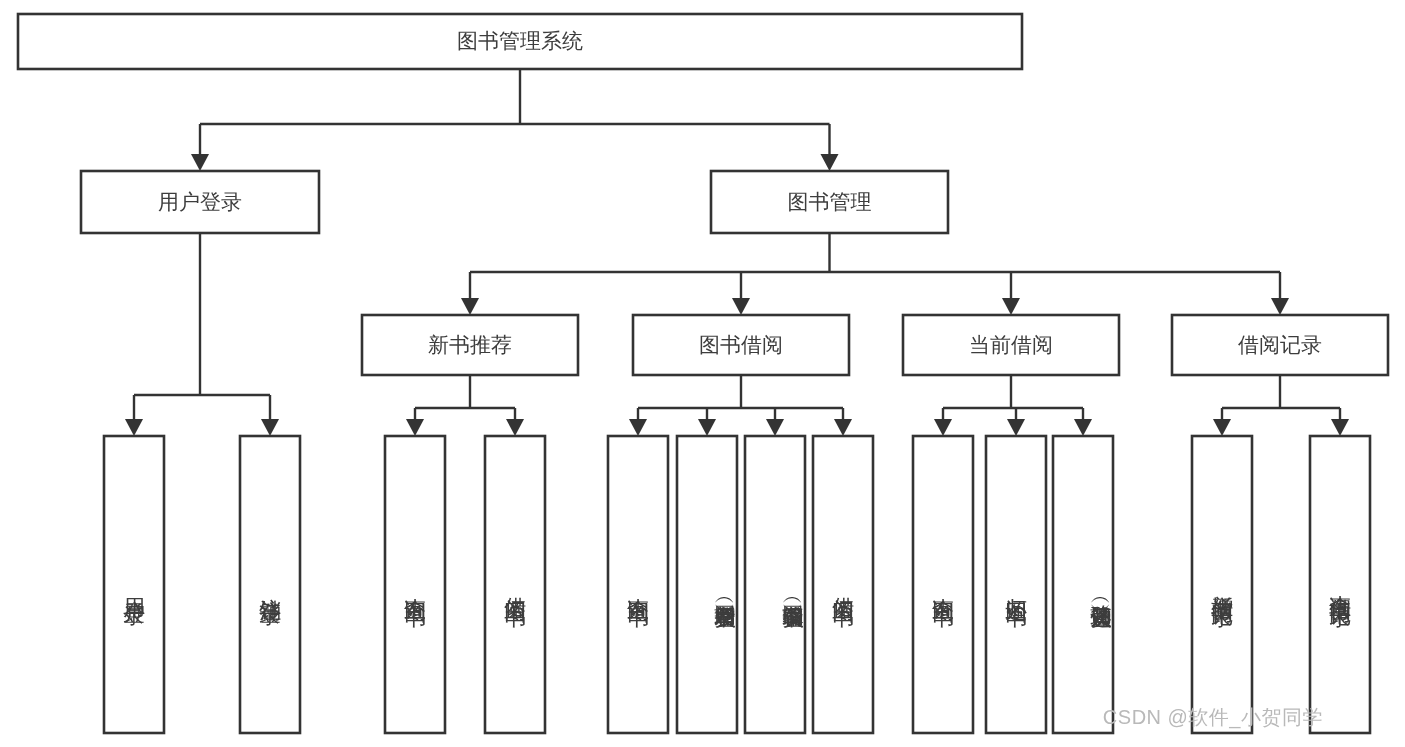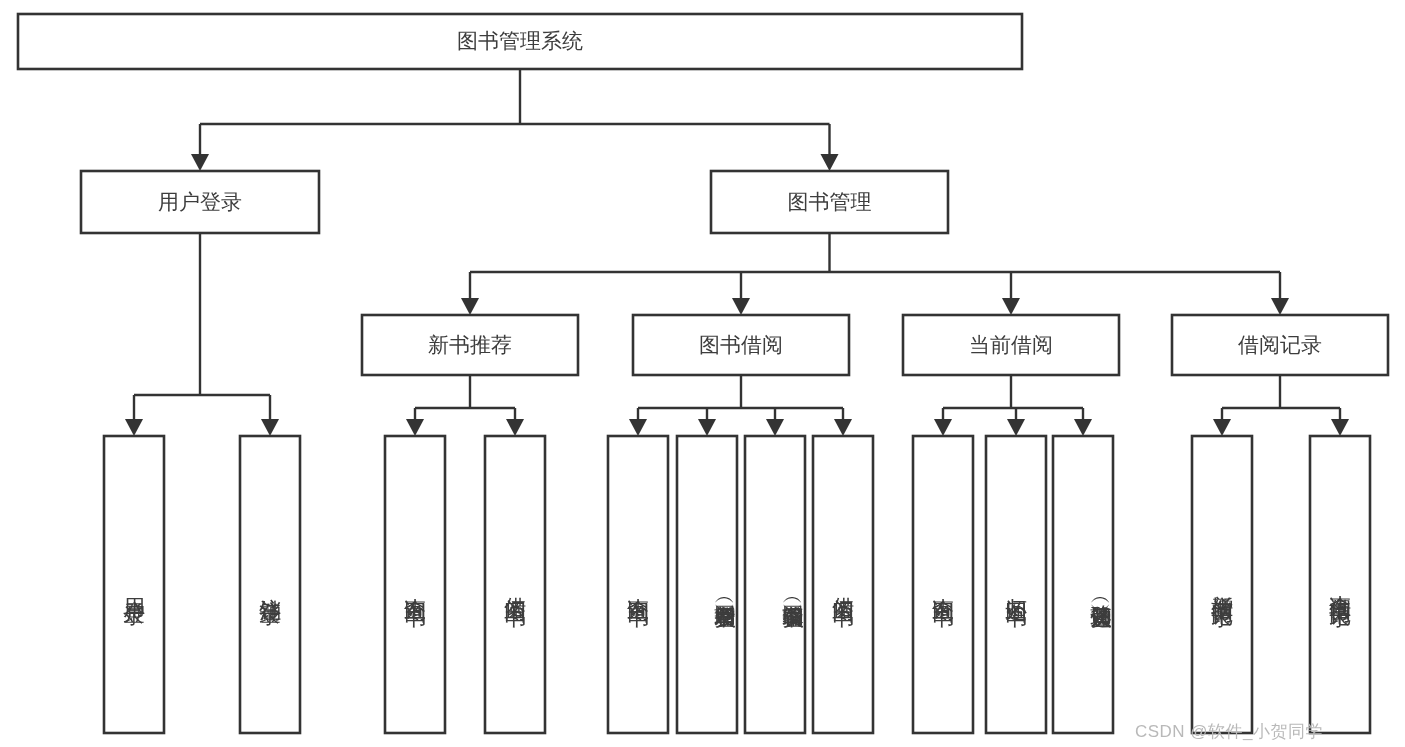--- a/index.html
+++ b/index.html
@@ -61,23 +61,23 @@
     letter-spacing: 2.5px;
     white-space: nowrap;
     display: flex;
     align-items: flex-start;
     justify-content: center;
     pointer-events: none;
   }
   .watermark {
     position: absolute;
     right: 12px;
-    bottom: 4px;
+    bottom: 16px;
     font-family: "Liberation Sans", "DejaVu Sans", sans-serif;
-    font-size: 17px;
+    font-size: 20px;
     color: #b9b9b9;
     white-space: nowrap;
     letter-spacing: 0.5px;
   }
 </style>
 </head>
 <body>
 
 <div id="diagram-root">
   <svg id="flow-svg" viewBox="0 0 1405 747" xmlns="http://www.w3.org/2000/svg">

